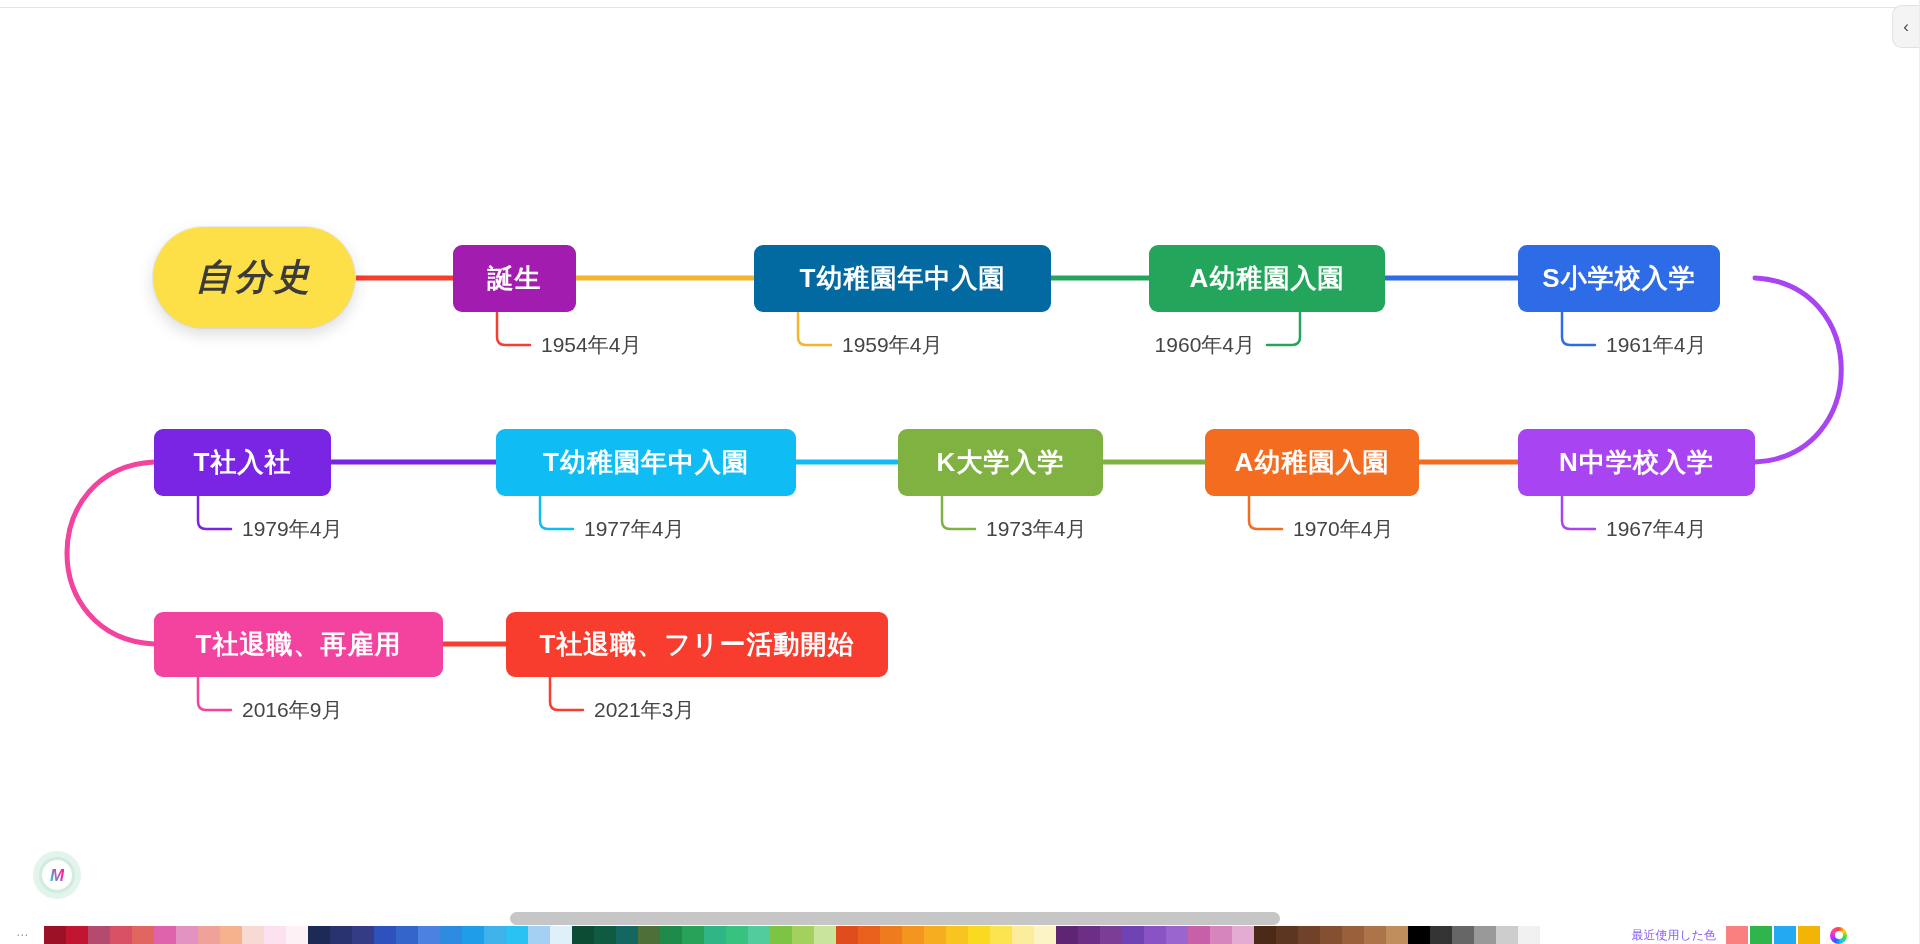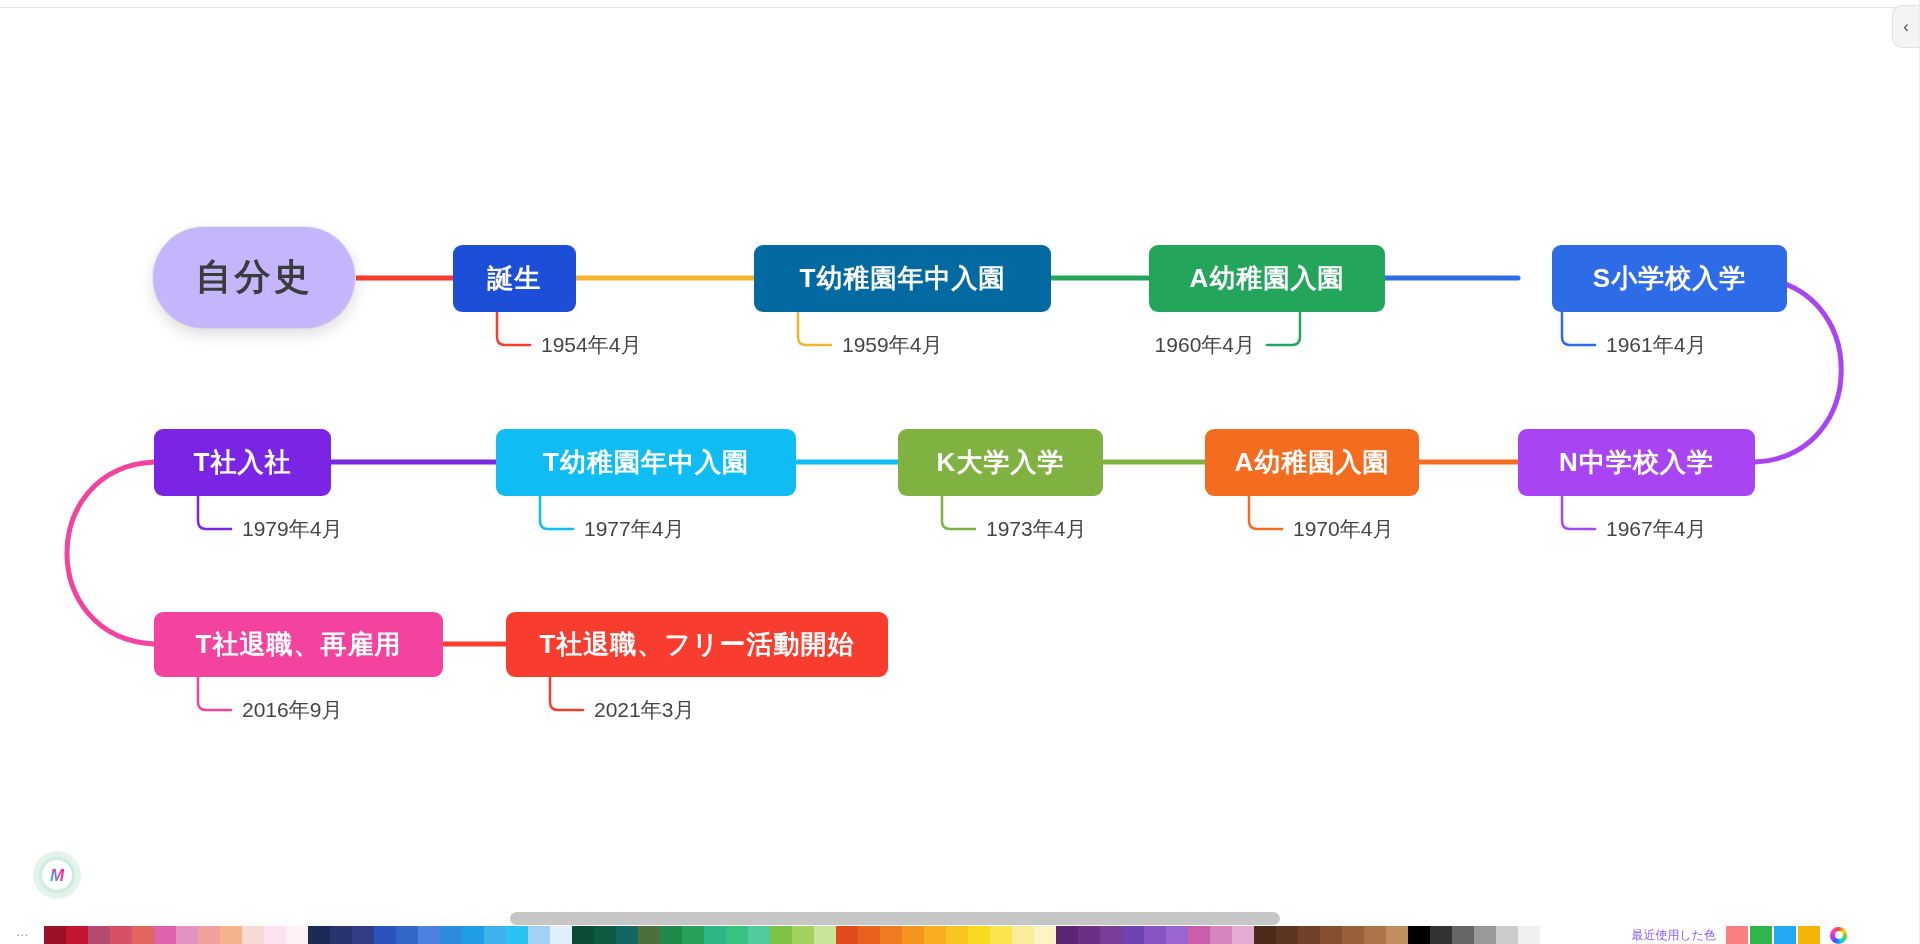--- a/index.html
+++ b/index.html
@@ -98,28 +98,28 @@
       <path d="M1562 496 L1562 521 Q1562 529 1570 529 L1595 529" stroke="#A844F1" stroke-width="2.5" fill="none" stroke-linecap="round"></path>
       <path d="M1249 496 L1249 521 Q1249 529 1257 529 L1282 529" stroke="#F36C1F" stroke-width="2.5" fill="none" stroke-linecap="round"></path>
       <path d="M942 496 L942 521 Q942 529 950 529 L975 529" stroke="#7FB240" stroke-width="2.5" fill="none" stroke-linecap="round"></path>
       <path d="M540 496 L540 521 Q540 529 548 529 L573 529" stroke="#0FBDF4" stroke-width="2.5" fill="none" stroke-linecap="round"></path>
       <path d="M198 496 L198 521 Q198 529 206 529 L231 529" stroke="#7B25E4" stroke-width="2.5" fill="none" stroke-linecap="round"></path>
       <path d="M198 677 L198 702 Q198 710 206 710 L231 710" stroke="#F4429F" stroke-width="2.5" fill="none" stroke-linecap="round"></path>
       <path d="M550 677 L550 702 Q550 710 558 710 L583 710" stroke="#F83C2D" stroke-width="2.5" fill="none" stroke-linecap="round"></path>
     </svg>
 
   <div id="nodes-layer">
-      <div class="node root" style="left: 153px; top: 227px; width: 202px; height: 101px; background: #c4b5fd; color: rgb(59, 59, 59);">自分史</div>
-      <div class="node" style="left: 453px; top: 245px; width: 123px; height: 67px; background: #1d4ed8;">誕生</div>
+      <div class="node root" style="left: 153px; top: 227px; width: 202px; height: 101px; background: #fde047; color: rgb(59, 59, 59); font-style: italic;">自分史</div>
+      <div class="node" style="left: 453px; top: 245px; width: 123px; height: 67px; background: #a21caf;">誕生</div>
       <div class="date-label" style="top: 345px; left: 541px;">1954年4月</div>
       <div class="node" style="left: 754px; top: 245px; width: 297px; height: 67px; background: #0369a1;">T幼稚園年中入園</div>
       <div class="date-label" style="top: 345px; left: 842px;">1959年4月</div>
       <div class="node" style="left: 1149px; top: 245px; width: 236px; height: 67px; background: rgb(35, 166, 91);">A幼稚園入園</div>
       <div class="date-label" style="top: 345px; right: 664px;">1960年4月</div>
-      <div class="node" style="left: 1518px; top: 245px; width: 235px; height: 67px; background: rgb(46, 107, 230); margin-left: 34px;">S小学校入学</div>
+      <div class="node" style="left: 1518px; top: 245px; width: 202px; height: 67px; background: rgb(46, 107, 230);">S小学校入学</div>
       <div class="date-label" style="top: 345px; left: 1606px;">1961年4月</div>
       <div class="node" style="left: 1518px; top: 429px; width: 237px; height: 67px; background: rgb(168, 68, 241);">N中学校入学</div>
       <div class="date-label" style="top: 529px; left: 1606px;">1967年4月</div>
       <div class="node" style="left: 1205px; top: 429px; width: 214px; height: 67px; background: rgb(243, 108, 31);">A幼稚園入園</div>
       <div class="date-label" style="top: 529px; left: 1293px;">1970年4月</div>
       <div class="node" style="left: 898px; top: 429px; width: 205px; height: 67px; background: rgb(127, 178, 64);">K大学入学</div>
       <div class="date-label" style="top: 529px; left: 986px;">1973年4月</div>
       <div class="node" style="left: 496px; top: 429px; width: 300px; height: 67px; background: rgb(15, 189, 244);">T幼稚園年中入園</div>
       <div class="date-label" style="top: 529px; left: 584px;">1977年4月</div>
       <div class="node" style="left: 154px; top: 429px; width: 177px; height: 67px; background: rgb(123, 37, 228);">T社入社</div>

